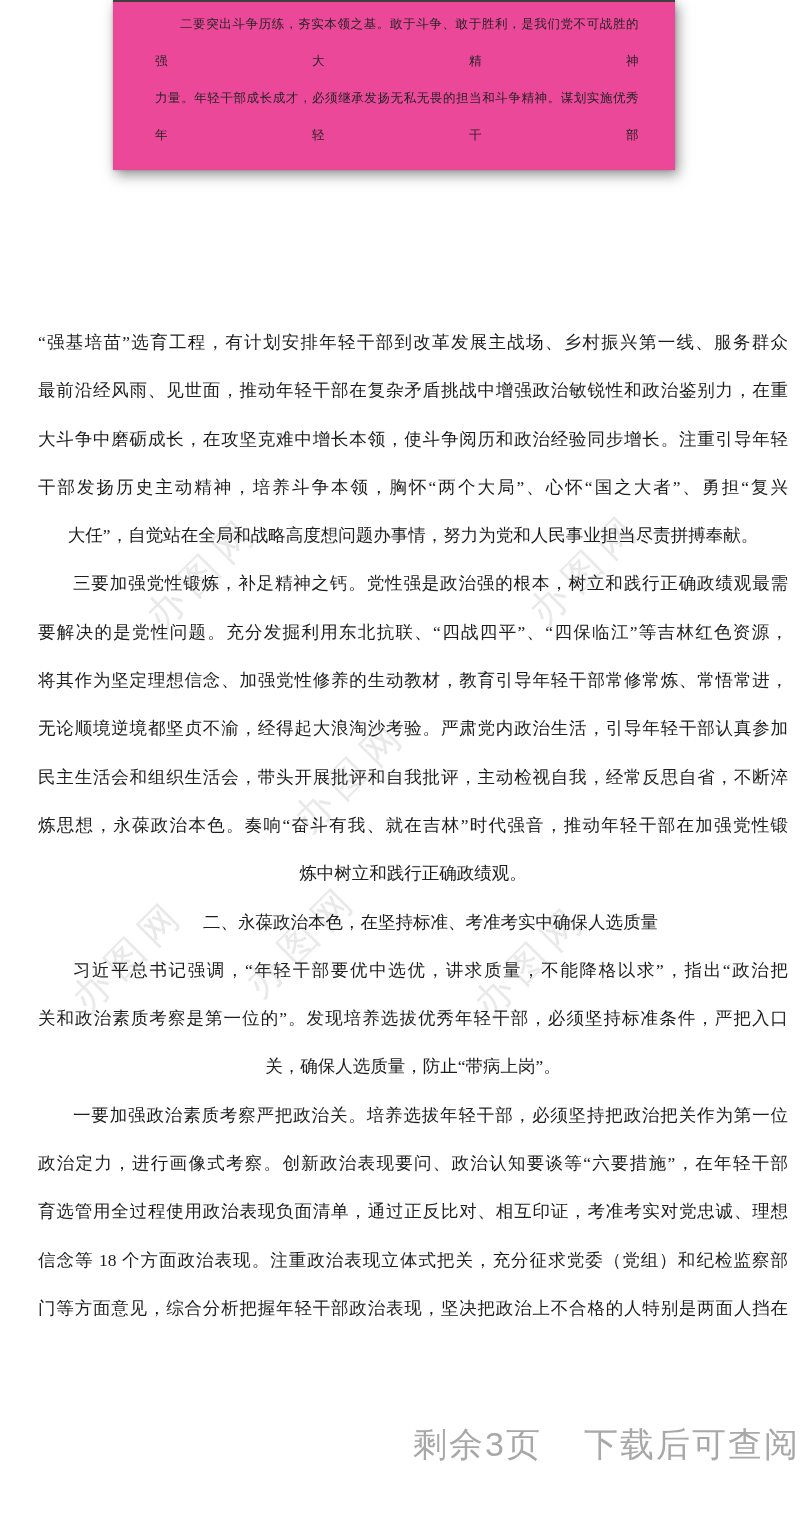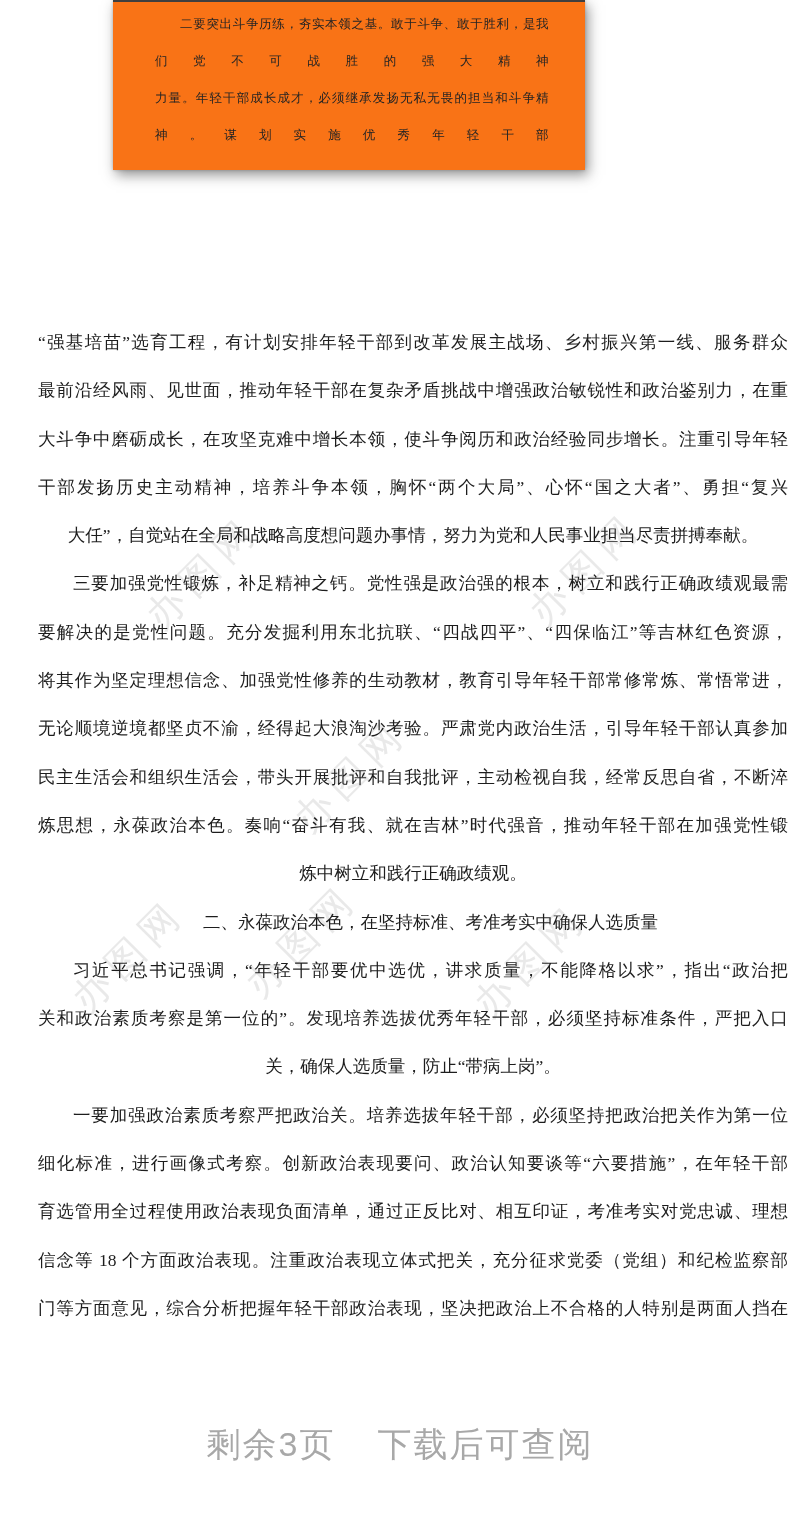--- a/index.html
+++ b/index.html
@@ -2,21 +2,21 @@
 <html style="--body-color: #1d1d1d; --footer-color: #a8a8a8; --wm-color: #d8d8d8;"><head>
 <meta charset="utf-8">
 <style>
   html,body{margin:0;padding:0;background:#ffffff;}
   .screen{
     position:relative;width:800px;height:1528px;background:#ffffff;overflow:hidden;
     font-family:"Liberation Serif","DejaVu Serif",serif;
   }
   
   .prev-card{
-    position:absolute;left:113px;top:0;width:472px;height:170px;background:#f97316;
+    position:absolute;left:113px;top:0;width:562px;height:170px;background:#ec4899;
     box-shadow:3px 5px 12px rgba(40,40,40,.5),0 0 3px rgba(0,0,0,.22);
   }
   .prev-topline{position:absolute;top:0;left:0;right:0;height:2px;background:#3f3f3f;}
   .prev-text{position:absolute;left:42px;right:36px;top:6px;color:#222;}
   .pline{
     line-height:37px;font-size:12.5px;letter-spacing:.4px;color:#242424;
     text-align:justify;text-align-last:justify;
   }
   .pline.indent{text-indent:2em;}
   
@@ -30,21 +30,21 @@
   
   .doc-text{position:absolute;left:25px;top:318px;width:750px;margin-left:13px;}
   .dline{
     height:48.3px;line-height:48.3px;font-size:17.5px;color:var(--body-color,#1d1d1d);
     text-align:center;
   }
   .dline.just{text-align:justify;text-align-last:justify;}
   .dline.indent{text-indent:2em;}
   
   .footer{
-    position:absolute;top:1422px;left:0;width:100%;text-align:center;
+    position:absolute;top:1422px;left:0;width:100%;text-align:right;
     font-family:"Liberation Sans","DejaVu Sans",sans-serif;
     font-size:34px;color:var(--footer-color,#a8a8a8);letter-spacing:2px;
   }
   .footer .gap{margin-left:42px;}
 </style>
 </head>
 <body>
 
 <div class="screen">
 
@@ -76,21 +76,21 @@
       <div class="dline just">将其作为坚定理想信念、加强党性修养的生动教材，教育引导年轻干部常修常炼、常悟常进，</div>
       <div class="dline just">无论顺境逆境都坚贞不渝，经得起大浪淘沙考验。严肃党内政治生活，引导年轻干部认真参加</div>
       <div class="dline just">民主生活会和组织生活会，带头开展批评和自我批评，主动检视自我，经常反思自省，不断淬</div>
       <div class="dline just">炼思想，永葆政治本色。奏响“奋斗有我、就在吉林”时代强音，推动年轻干部在加强党性锻</div>
       <div class="dline">炼中树立和践行正确政绩观。</div>
       <div class="dline indent">二、永葆政治本色，在坚持标准、考准考实中确保人选质量</div>
       <div class="dline indent just">习近平总书记强调，“年轻干部要优中选优，讲求质量，不能降格以求”，指出“政治把</div>
       <div class="dline just">关和政治素质考察是第一位的”。发现培养选拔优秀年轻干部，必须坚持标准条件，严把入口</div>
       <div class="dline">关，确保人选质量，防止“带病上岗”。</div>
       <div class="dline indent just">一要加强政治素质考察严把政治关。培养选拔年轻干部，必须坚持把政治把关作为第一位</div>
-      <div class="dline just">细化标准，进行画像式考察。创新政治表现要问、政治认知要谈等“六要措施”，在年轻干部</div>
+      <div class="dline just">政治定力，进行画像式考察。创新政治表现要问、政治认知要谈等“六要措施”，在年轻干部</div>
       <div class="dline just">育选管用全过程使用政治表现负面清单，通过正反比对、相互印证，考准考实对党忠诚、理想</div>
       <div class="dline just">信念等 18 个方面政治表现。注重政治表现立体式把关，充分征求党委（党组）和纪检监察部</div>
       <div class="dline just">门等方面意见，综合分析把握年轻干部政治表现，坚决把政治上不合格的人特别是两面人挡在</div>
     </div>
 
   <div class="footer">
     <span>剩余3页</span><span class="gap">下载后可查阅</span>
   </div>
 
 </div>

